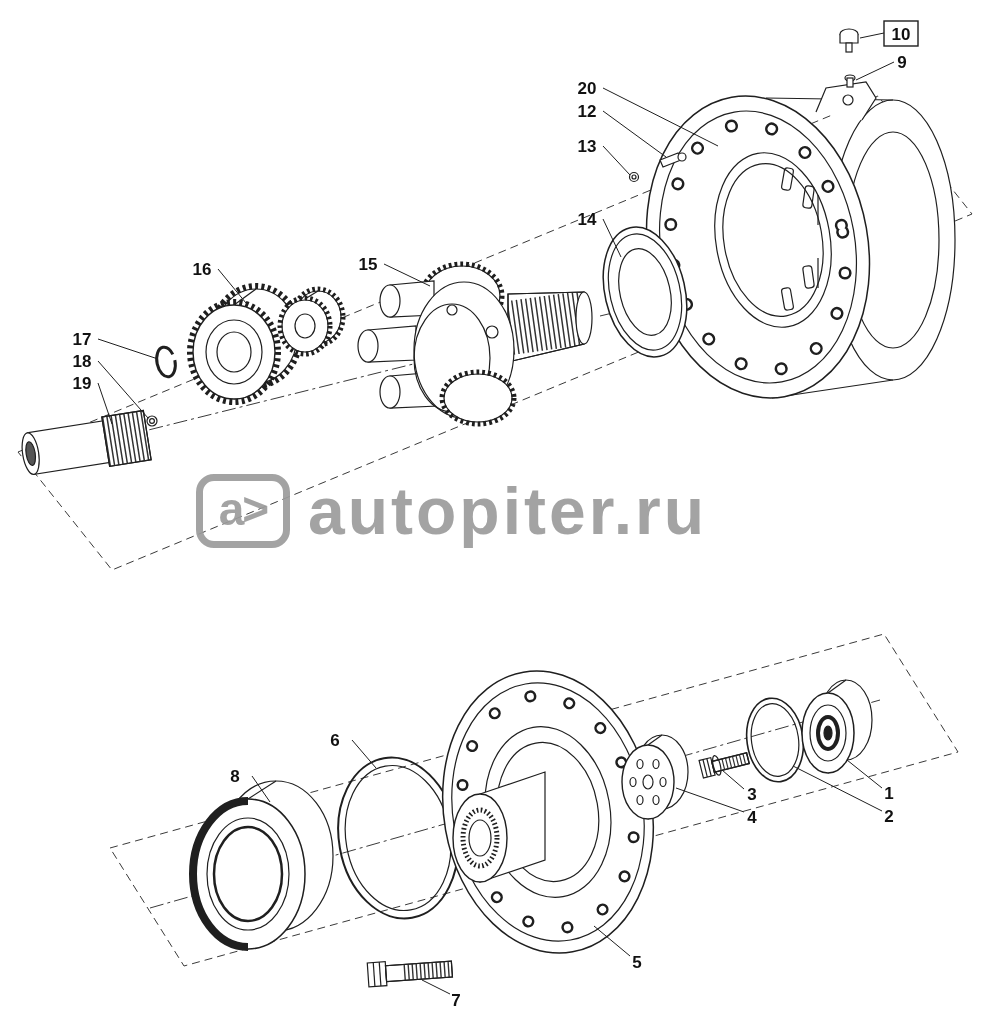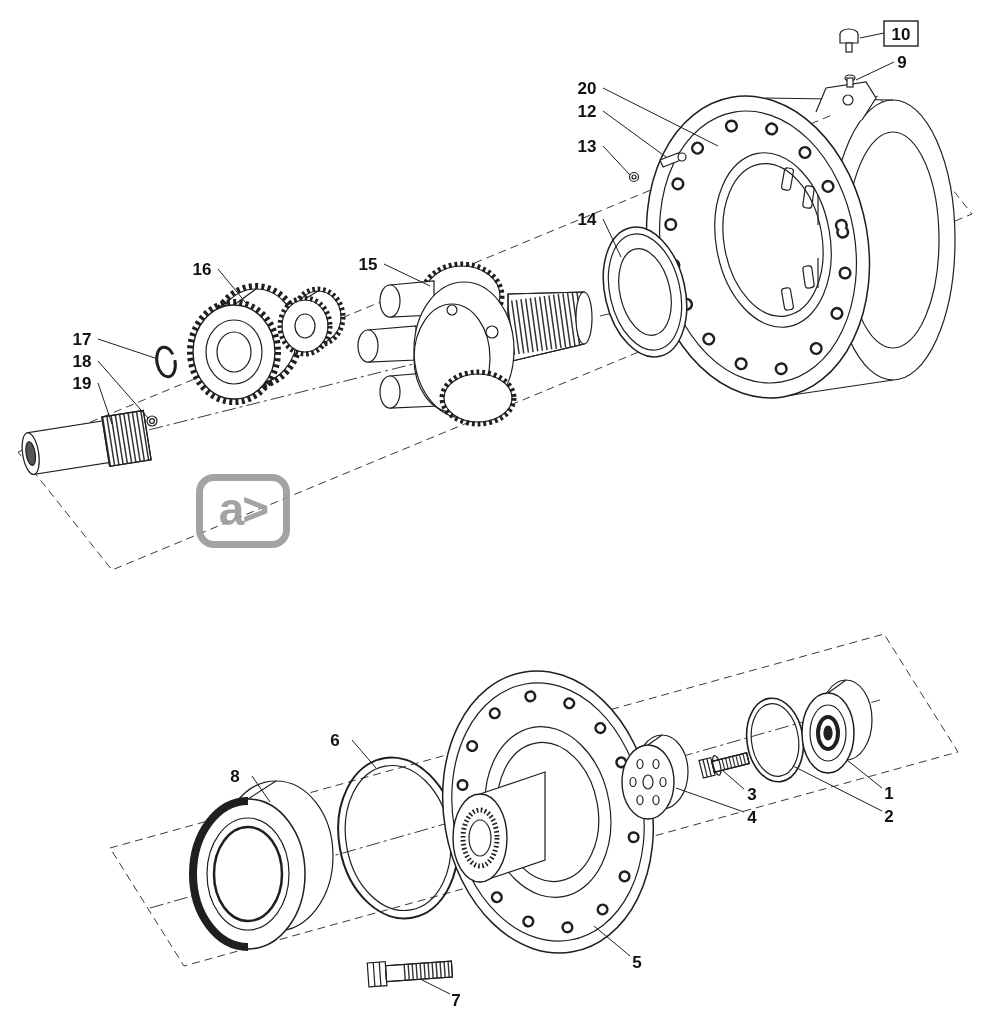--- a/index.html
+++ b/index.html
@@ -280,15 +280,16 @@
       <text class="callout" x="637" y="968">5</text>
       <text class="callout" x="456" y="1006">7</text>
     </g>
   </g>
 </svg>
 
 <div class="watermark">
   <div class="wm-logo">
     <span>a&gt;</span>
   </div>
+  <div class="wm-text">autopiter.ru</div>
 </div>
 
 </div>
 
 </body></html>

